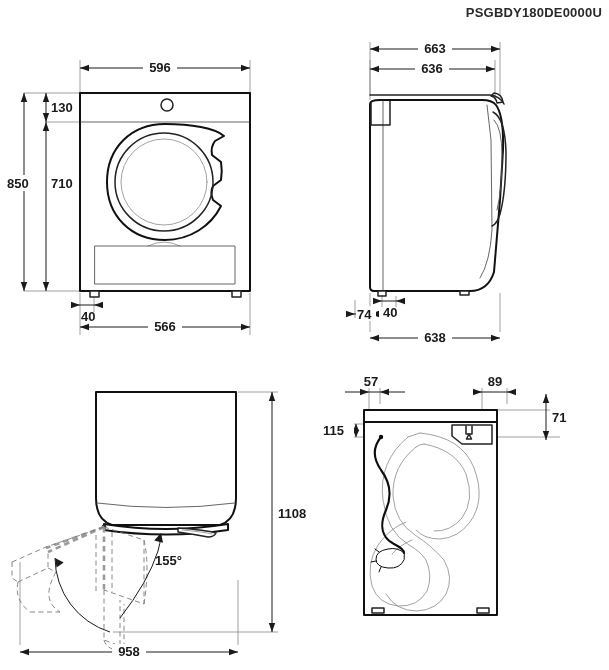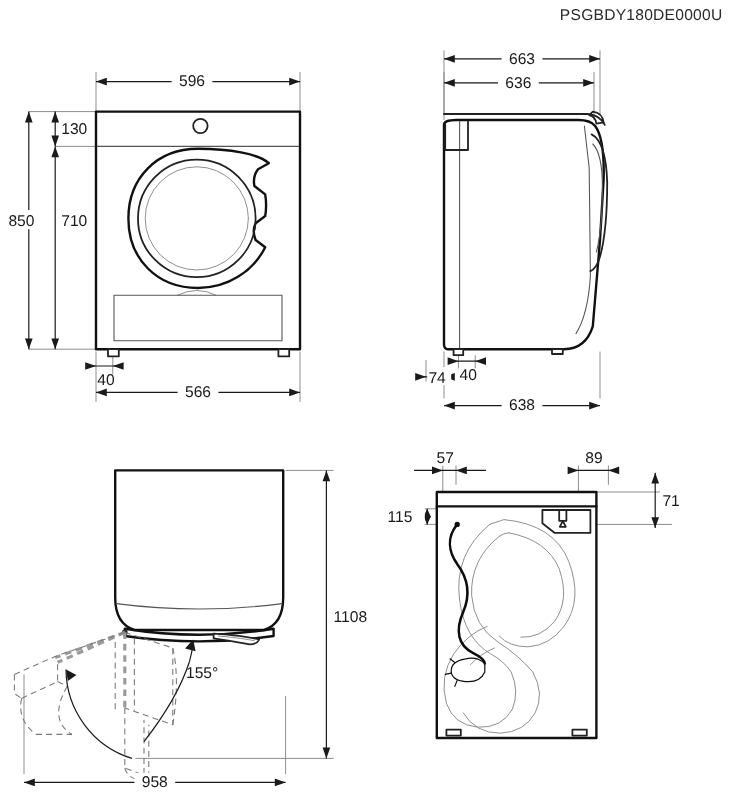--- a/index.html
+++ b/index.html
@@ -13,20 +13,21 @@
     font-family: "Liberation Sans", sans-serif;
     color: #1a1a1a;
     overflow: hidden;
     position: relative;
   }
   #sheet {
     position: relative;
     width: 609px;
     height: 483px;
     background: #ffffff;
+    font-weight: bold;
   }
   #drawing-svg {
     position: absolute;
     left: 0;
     top: 0;
     width: 609px;
     height: 670px;
     display: block;
   }
   .dim-text {

